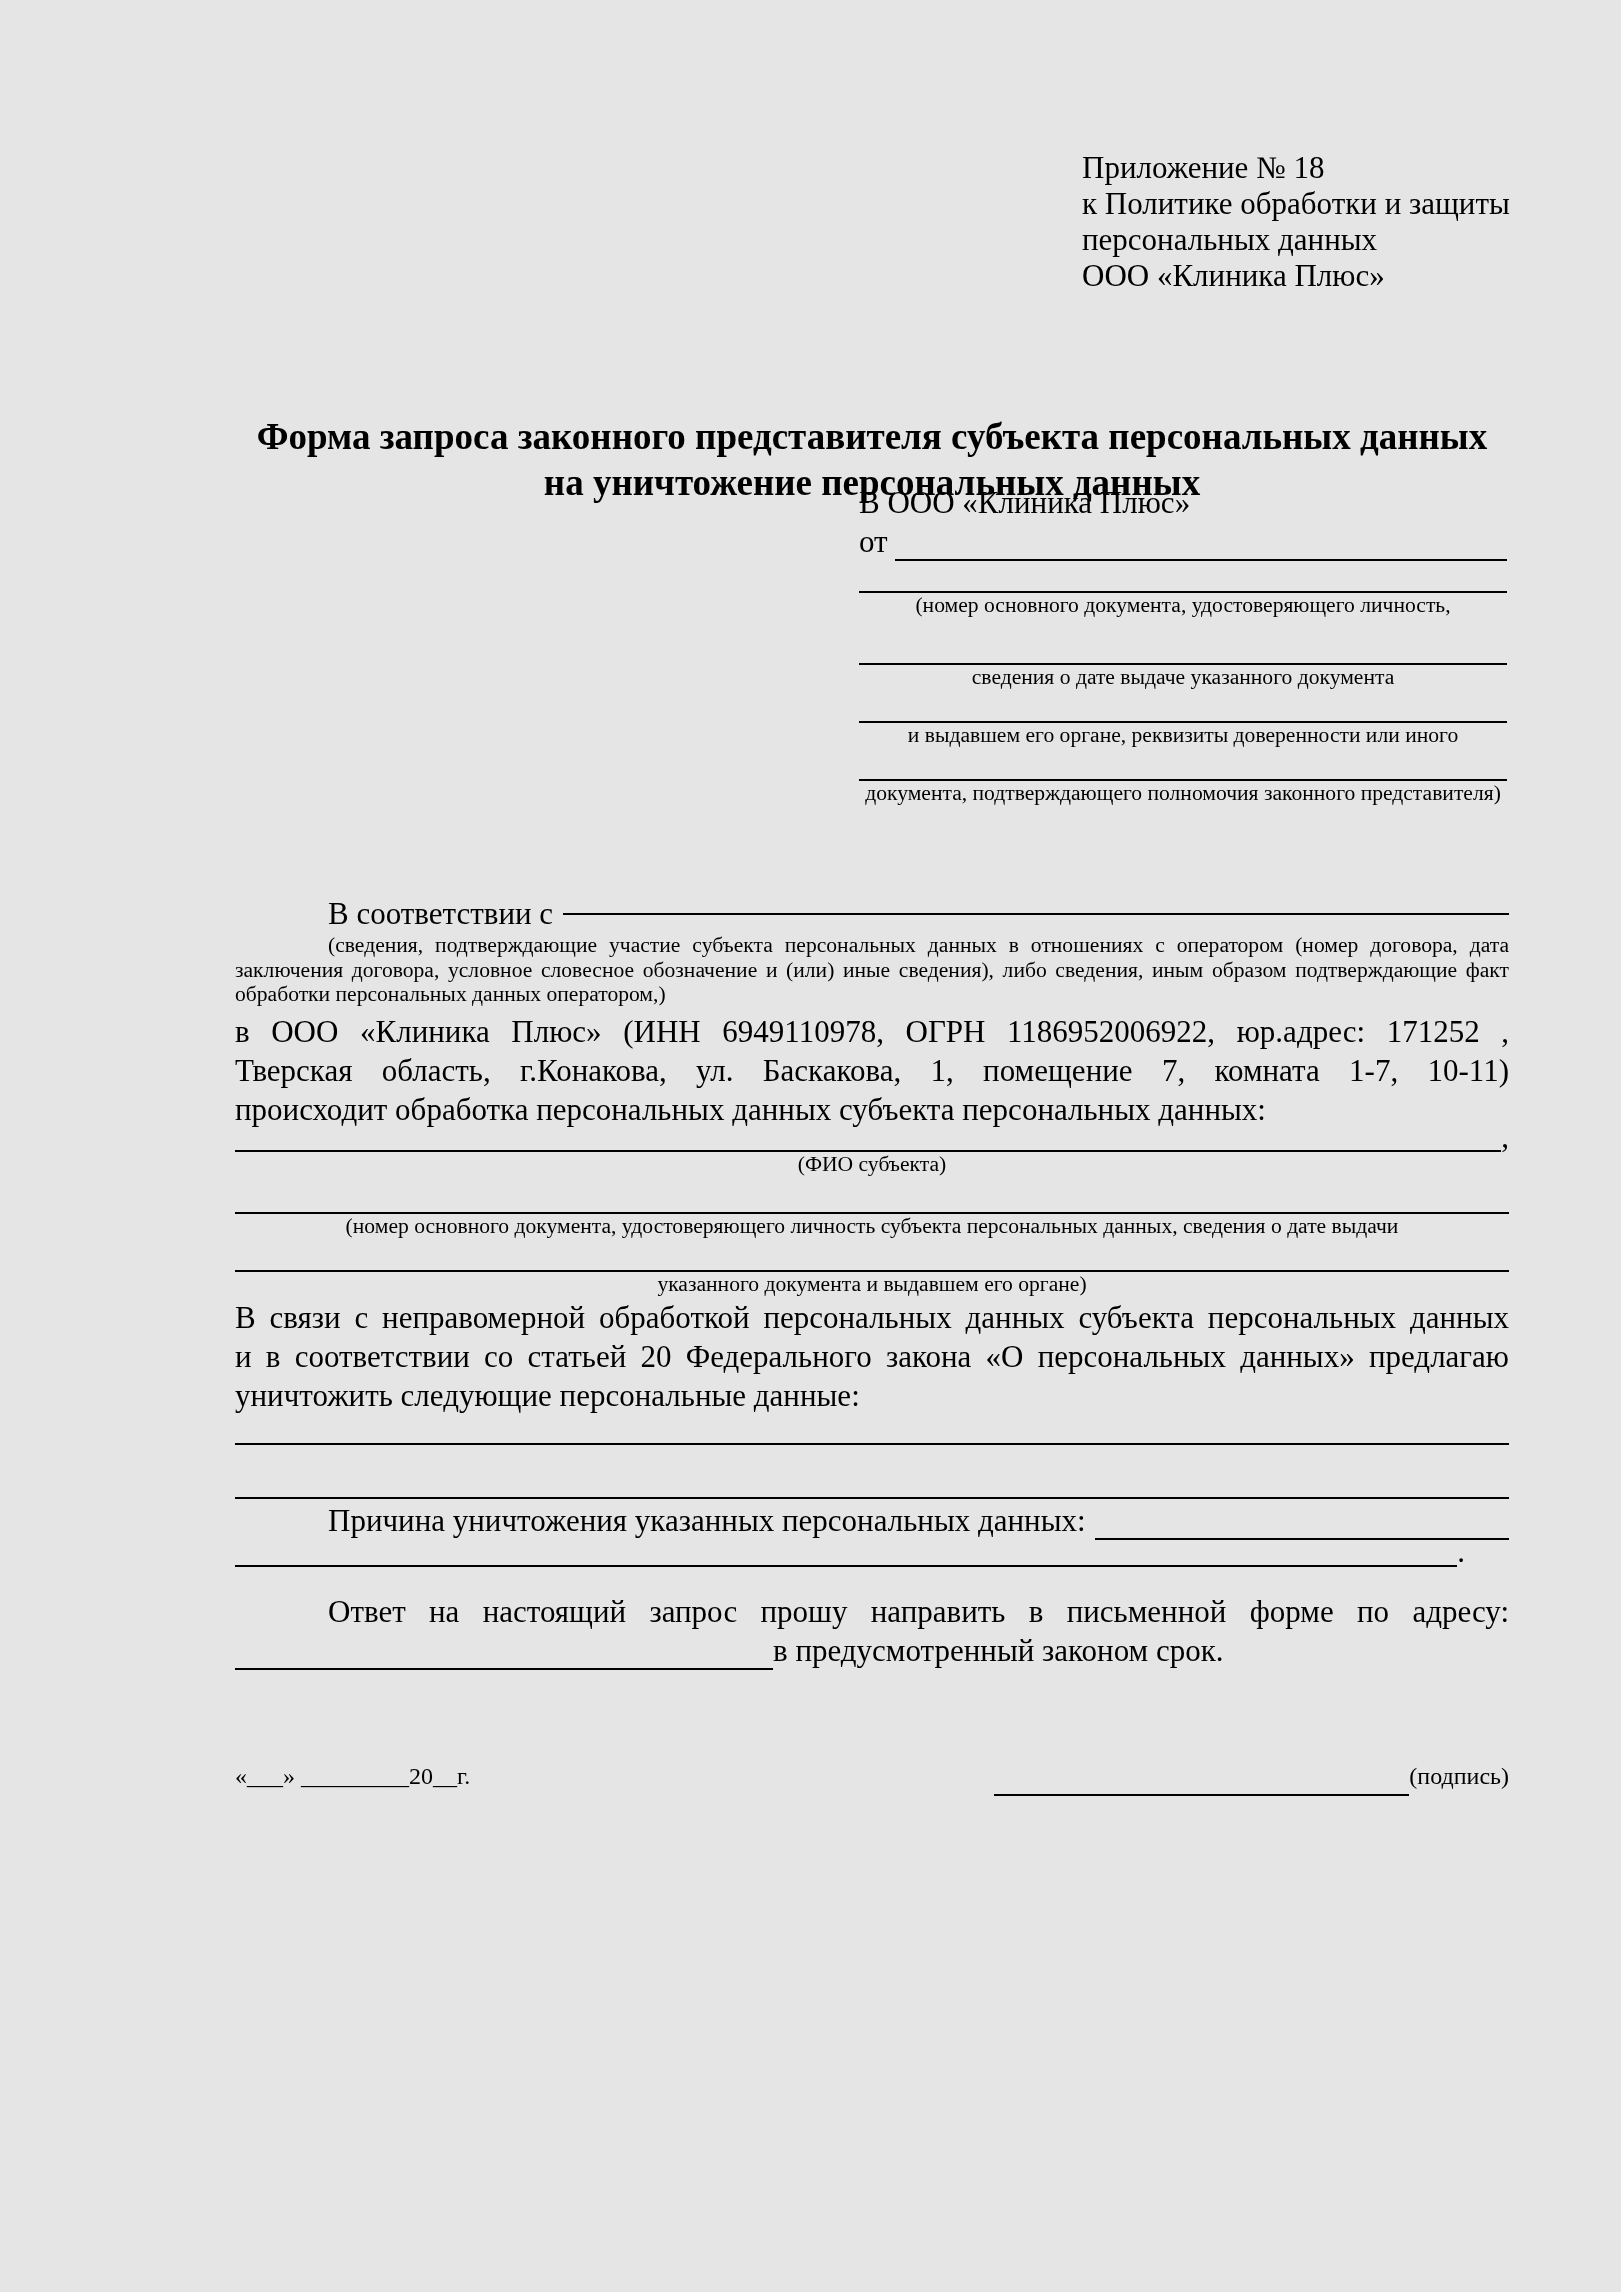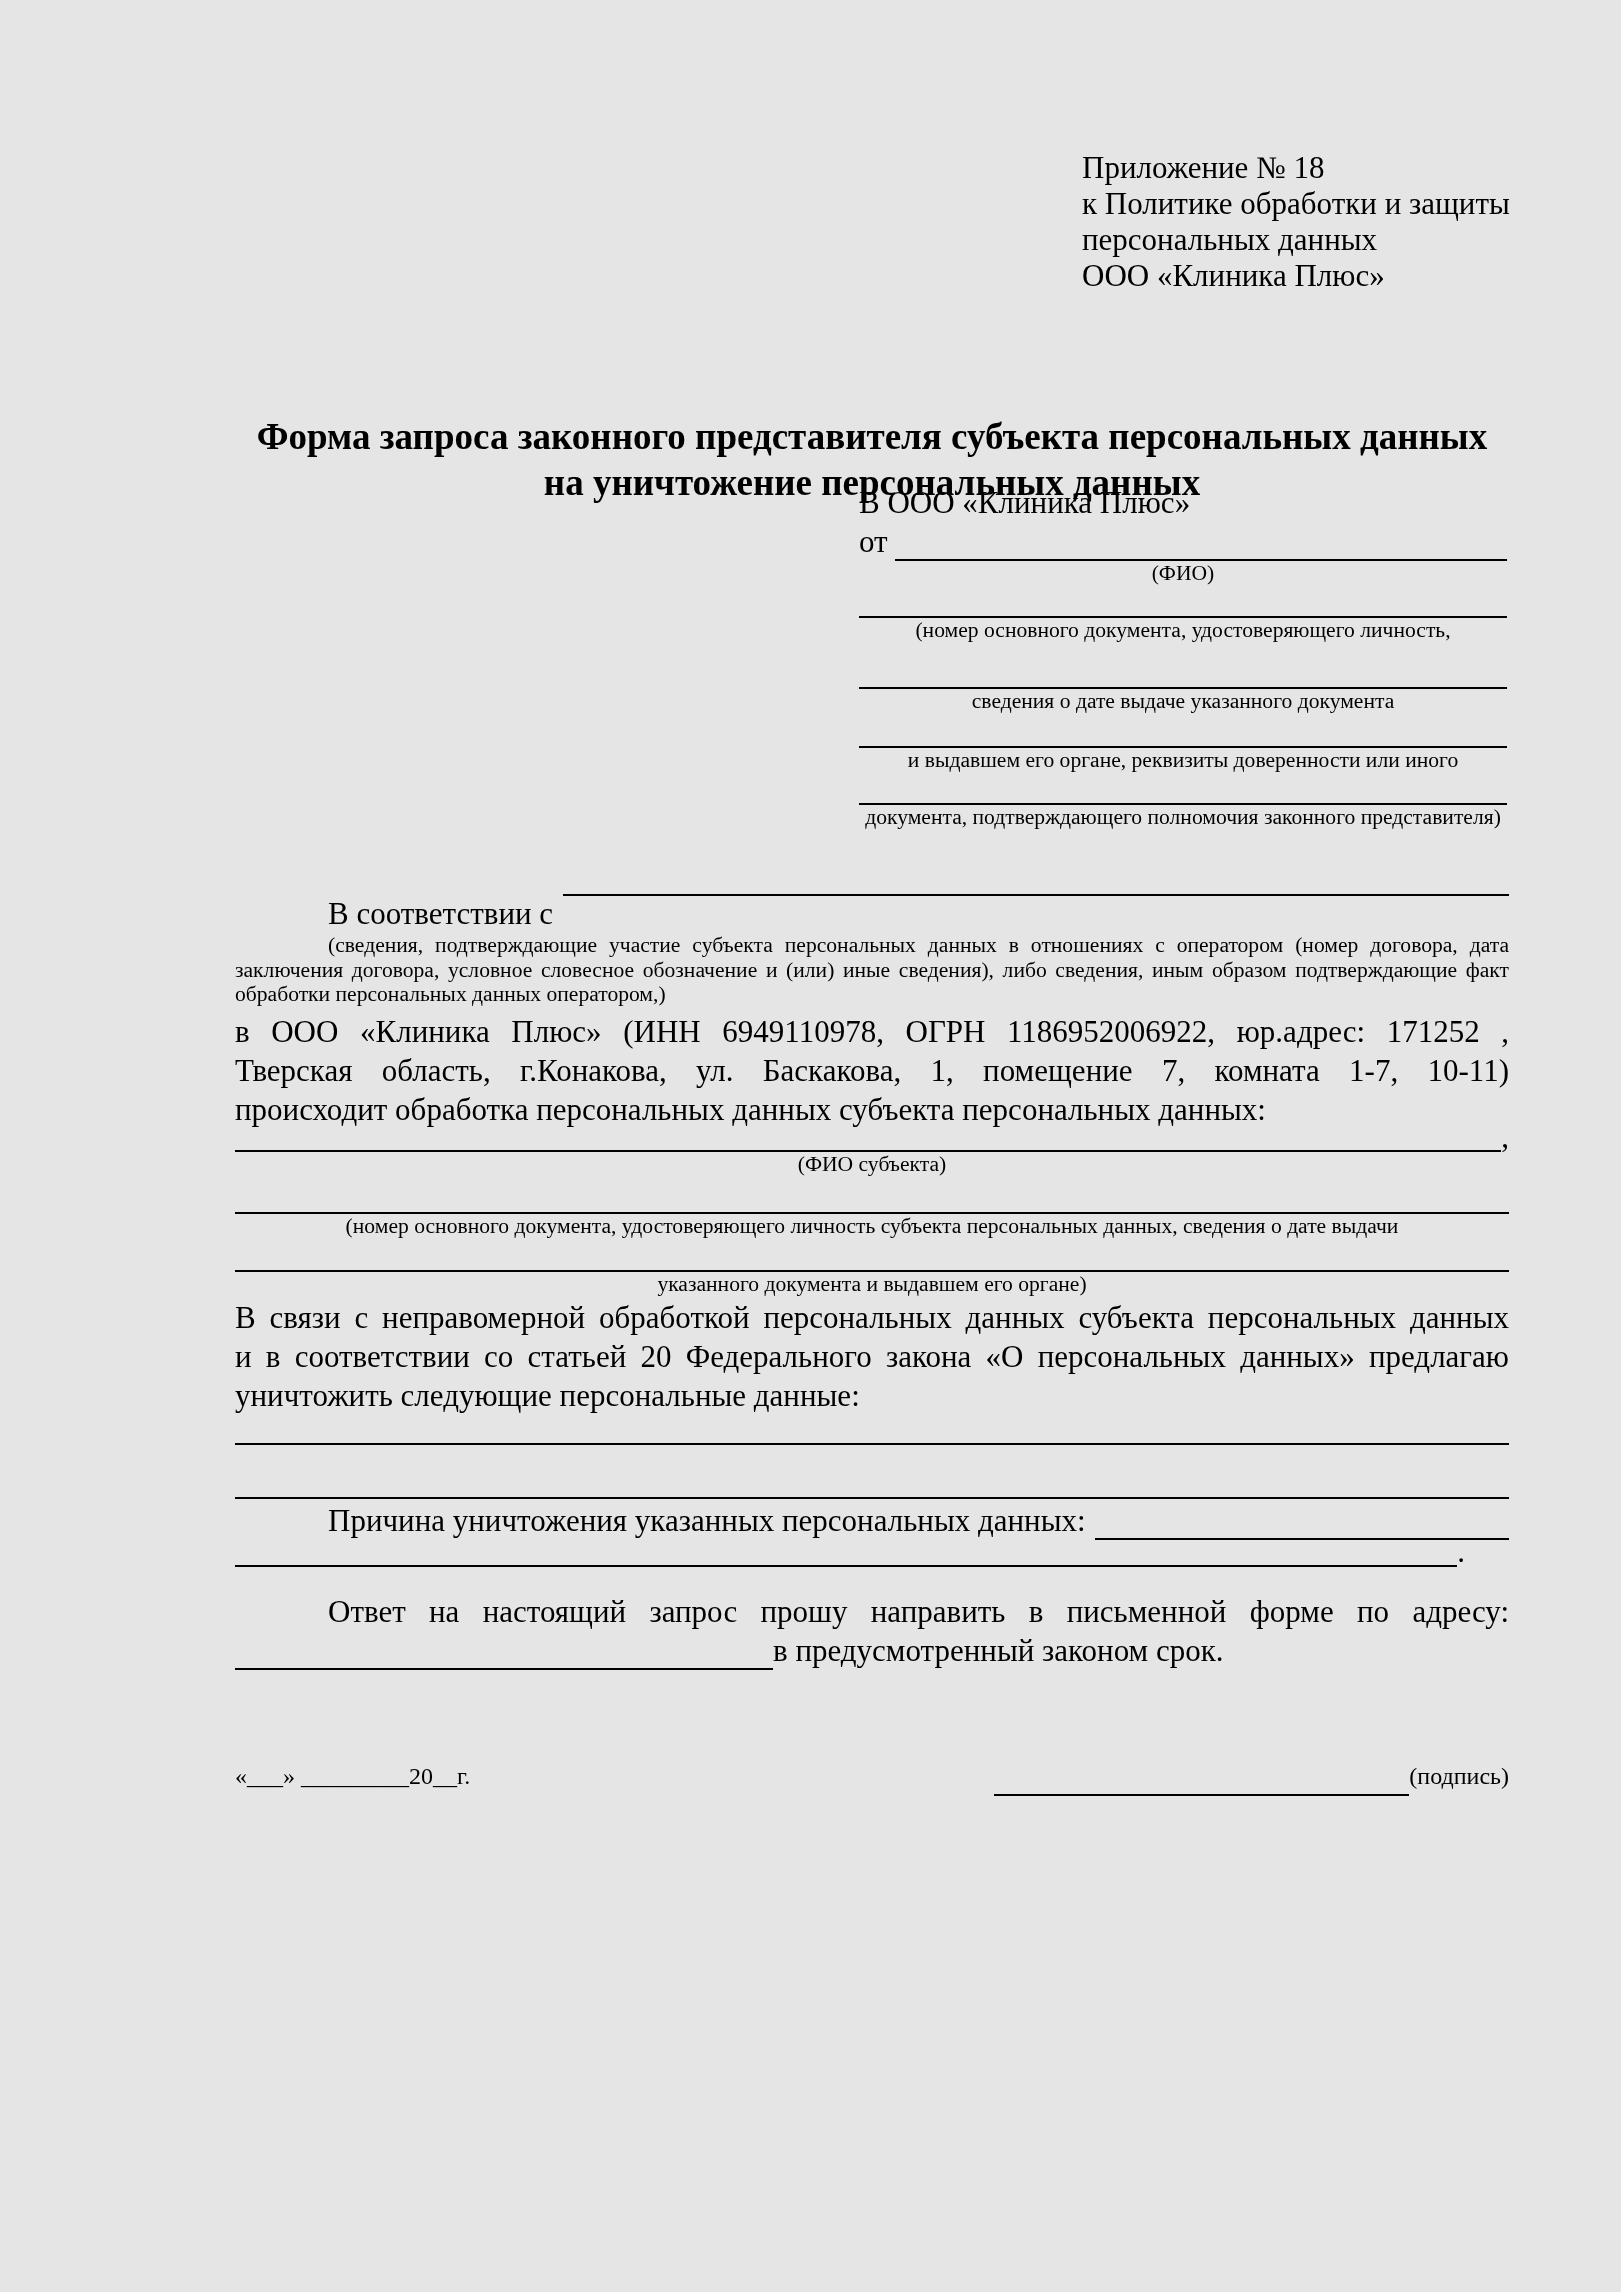--- a/index.html
+++ b/index.html
@@ -61,21 +61,21 @@
 
   
   .bodyblock {
     position: absolute;
     left: 235px;
     top: 894px;
     width: 1274px;
     font-size: 31px;
     line-height: 39px;
   }
-  .acc-row { display: flex; align-items: flex-start; height: 39px; padding-left: 93px; }
+  .acc-row { display: flex; align-items: center; height: 39px; padding-left: 93px; }
   .acc-row span { white-space: nowrap; }
   .acc-row .fill { margin-left: 9.8px; }
   .capj {
     font-size: 21.6px;
     line-height: 24.5px;
     text-align: justify;
     text-align-last: justify;
   }
   .capl { font-size: 21.6px; line-height: 24.5px; }
   .ind { text-indent: 93px; }
@@ -143,21 +143,20 @@
     <div>Форма запроса законного представителя субъекта персональных данных</div>
     <div>на уничтожение персональных данных</div>
   </div>
 
   <div class="addressee">
     <div class="addr-to">В ООО «Клиника Плюс»</div>
     <div class="row-from">
       <span>от</span>
       <div class="fill"></div>
     </div>
-    <div class="cap">(ФИО)</div>
     <div class="addr-line sp1"></div>
     <div class="cap">(номер основного документа, удостоверяющего личность,</div>
     <div class="addr-line sp2"></div>
     <div class="cap">сведения о дате выдаче указанного документа</div>
     <div class="addr-line sp3"></div>
     <div class="cap">и выдавшем его органе, реквизиты доверенности или иного</div>
     <div class="addr-line sp4"></div>
     <div class="cap">документа, подтверждающего полномочия законного представителя)</div>
   </div>
 

